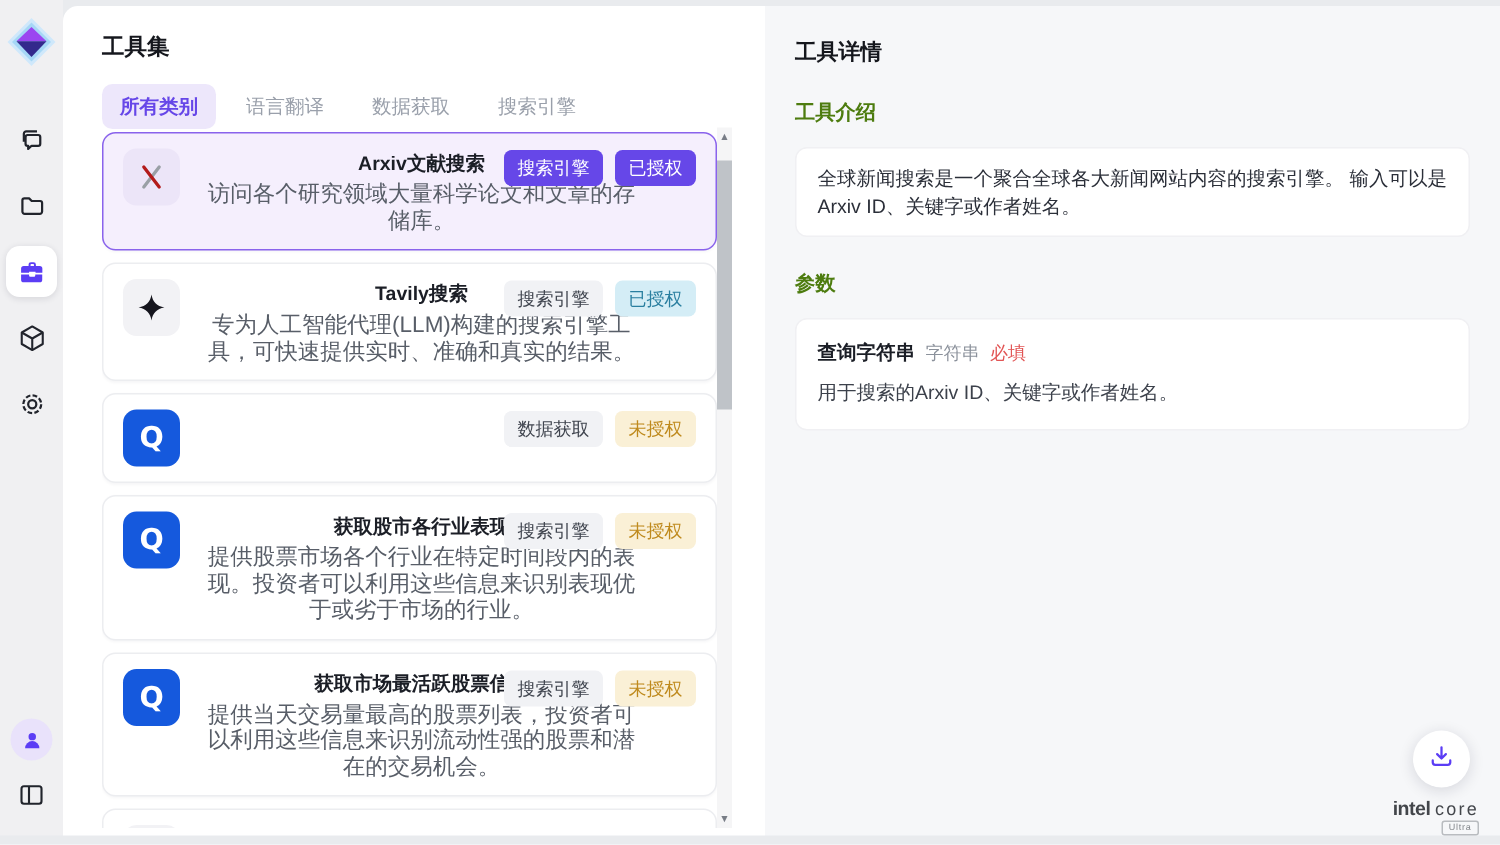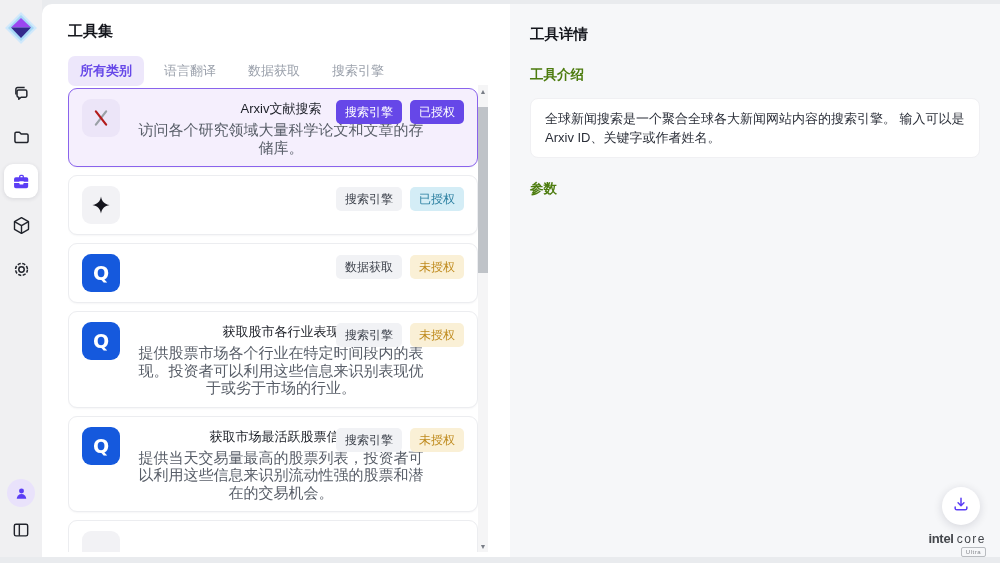--- a/index.html
+++ b/index.html
@@ -29,21 +29,21 @@
   .tool-list { position:absolute; left:26px; top:84px; width:410px; height:464px; overflow:hidden;
                display:flex; flex-direction:column; gap:8px; }
   .tool-card { position:relative; flex-shrink:0; background:#fff; border:1px solid #ecedf0; border-radius:9px;
                padding:10px 13px; display:flex; gap:13px; box-shadow:0 1px 2px rgba(25,25,50,.04); cursor:pointer; }
   .tool-card.selected { background:#f5effd; border:1.5px solid #8a63ec; }
   .tool-icon { width:38px; height:38px; border-radius:9px; background:#f2f2f5; flex-shrink:0;
                display:flex; align-items:center; justify-content:center; }
   .tool-card.selected .tool-icon { background:#ece5f8; }
   .tool-icon.qblue { background:#1559dd; color:#fff; font-weight:bold; font-size:19px; font-family:"DejaVu Sans",sans-serif; }
   .tool-body { padding-top:1px; }
-  .tool-title { font-size:13px; font-weight:normal; color:#1b1e26; line-height:18px; }
+  .tool-title { font-size:13px; font-weight:bold; color:#1b1e26; line-height:18px; }
   .tool-desc { font-size:15px; color:#585e68; line-height:17.5px; width:296px; margin-top:3px; }
   .tool-tags { position:absolute; top:11px; right:13px; display:flex; gap:8px; }
   .pill { font-size:12px; line-height:1; padding:6px 9px; border-radius:5px; white-space:nowrap; }
   .pill.purple { background:#6647e8; color:#fff; }
   .pill.gray { background:#f1f2f5; color:#40454f; }
   .pill.cyan { background:#d4edf6; color:#2a7fa0; }
   .pill.yellow { background:#faf0d6; color:#bf8a1d; }
 
   
   .scrollbar { position:absolute; left:436px; top:81px; width:10px; height:467px; background:#f5f5f6; }
@@ -175,20 +175,24 @@
             <span class="pill purple">搜索引擎</span>
             <span class="pill purple">已授权</span>
           </div>
         </div>
         <div class="tool-card">
           <div class="tool-icon">
             <svg viewBox="0 0 24 24" width="22" height="22">
               <path d="M12 2.6c.8 5.3 3.9 8.5 9.4 9.4-5.5.9-8.6 4.1-9.4 9.4-.8-5.3-3.9-8.5-9.4-9.4 5.5-.9 8.6-4.1 9.4-9.4z" fill="#15151d"></path>
             </svg>
           </div>
+          <div class="tool-body">
+            <div class="tool-title">Tavily搜索</div>
+            <div class="tool-desc">专为人工智能代理(LLM)构建的搜索引擎工具，可快速提供实时、准确和真实的结果。</div>
+          </div>
           <div class="tool-tags">
             <span class="pill gray">搜索引擎</span>
             <span class="pill cyan">已授权</span>
           </div>
         </div>
         <div class="tool-card">
           <div class="tool-icon qblue">Q</div>
           <div class="tool-tags">
             <span class="pill gray">数据获取</span>
             <span class="pill yellow">未授权</span>
@@ -226,20 +230,28 @@
       <div class="sb-thumb"></div>
       <div class="sb-arrow sb-down">▼</div>
     </div>
   </section>
 
   <section class="detail">
     <h2 class="detail-title">工具详情</h2>
     <h3 class="section-h">工具介绍</h3>
     <div class="d-card intro-card">全球新闻搜索是一个聚合全球各大新闻网站内容的搜索引擎。 输入可以是Arxiv ID、关键字或作者姓名。</div>
     <h3 class="section-h">参数</h3>
+    <div class="d-card param-card">
+      <div class="param-line">
+        <span class="param-name">查询字符串</span>
+        <span class="param-type">字符串</span>
+        <span class="param-req">必填</span>
+      </div>
+      <div class="param-desc">用于搜索的Arxiv ID、关键字或作者姓名。</div>
+    </div>
   </section>
 
   <div class="fab">
     <span>
       <svg viewBox="0 0 24 24" width="20" height="20" fill="none" stroke="#5b3df5" stroke-width="1.8" stroke-linecap="round" stroke-linejoin="round">
         <path d="M12 5v8M8.5 10.5 12 14l3.5-3.5"></path>
         <path d="M5 15.5v1.5a2 2 0 0 0 2 2h10a2 2 0 0 0 2-2v-1.5"></path>
       </svg>
     </span>
   </div>

